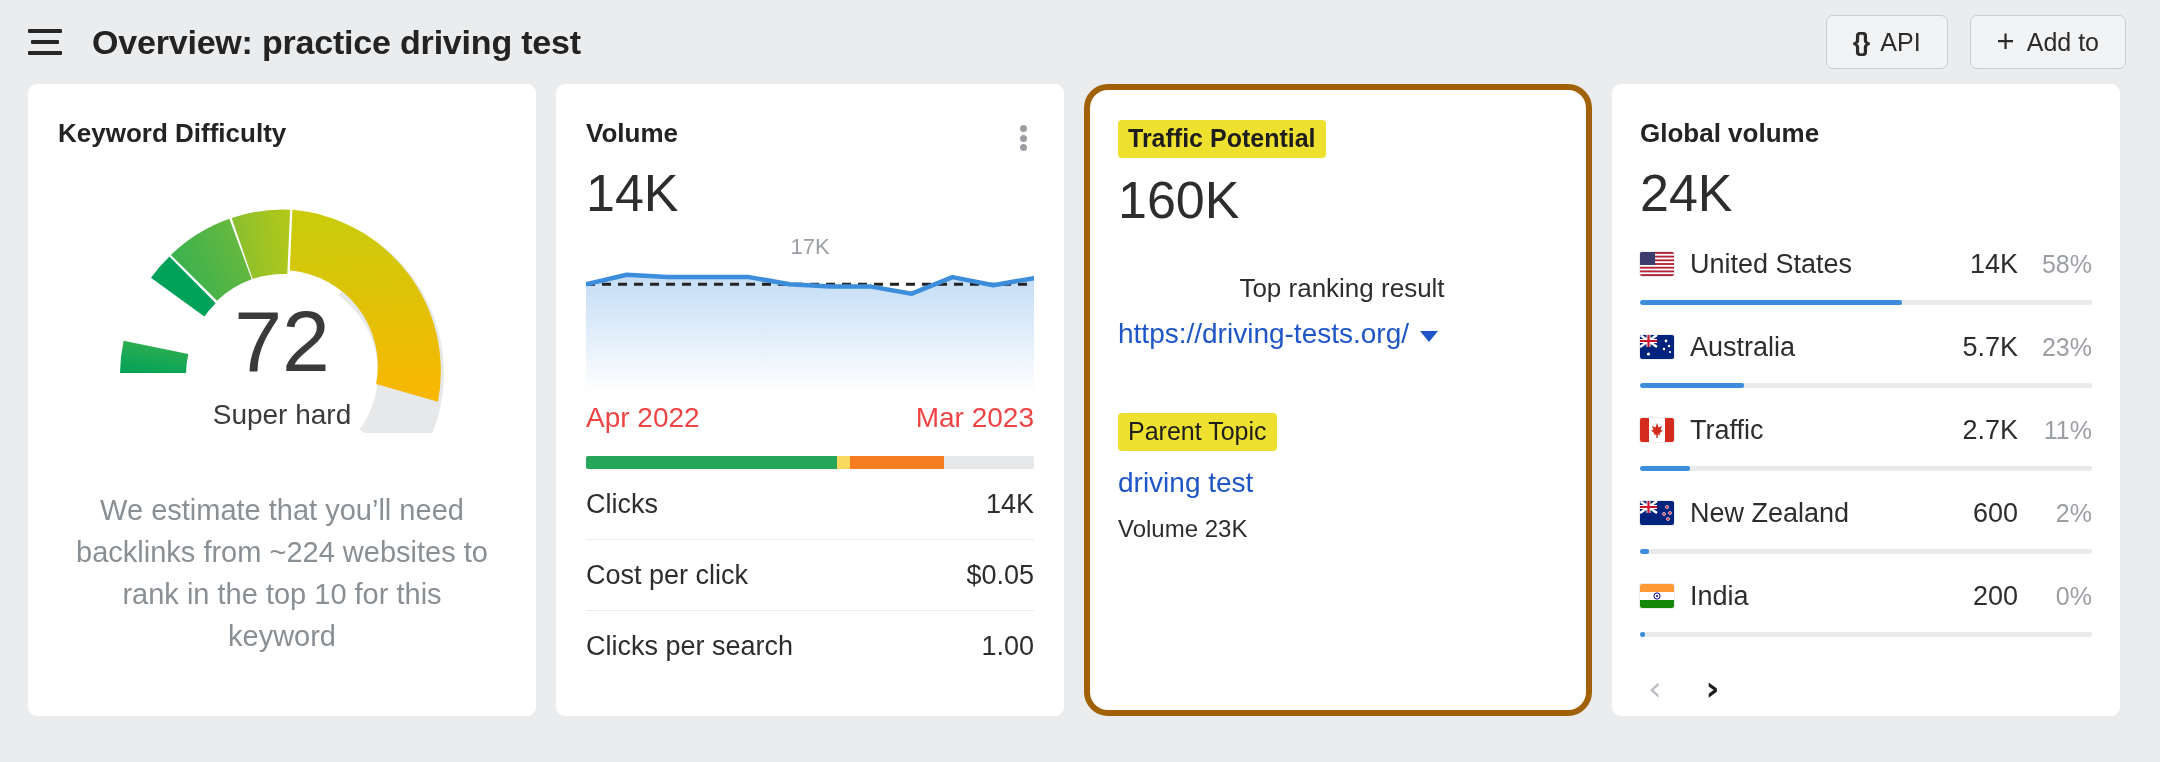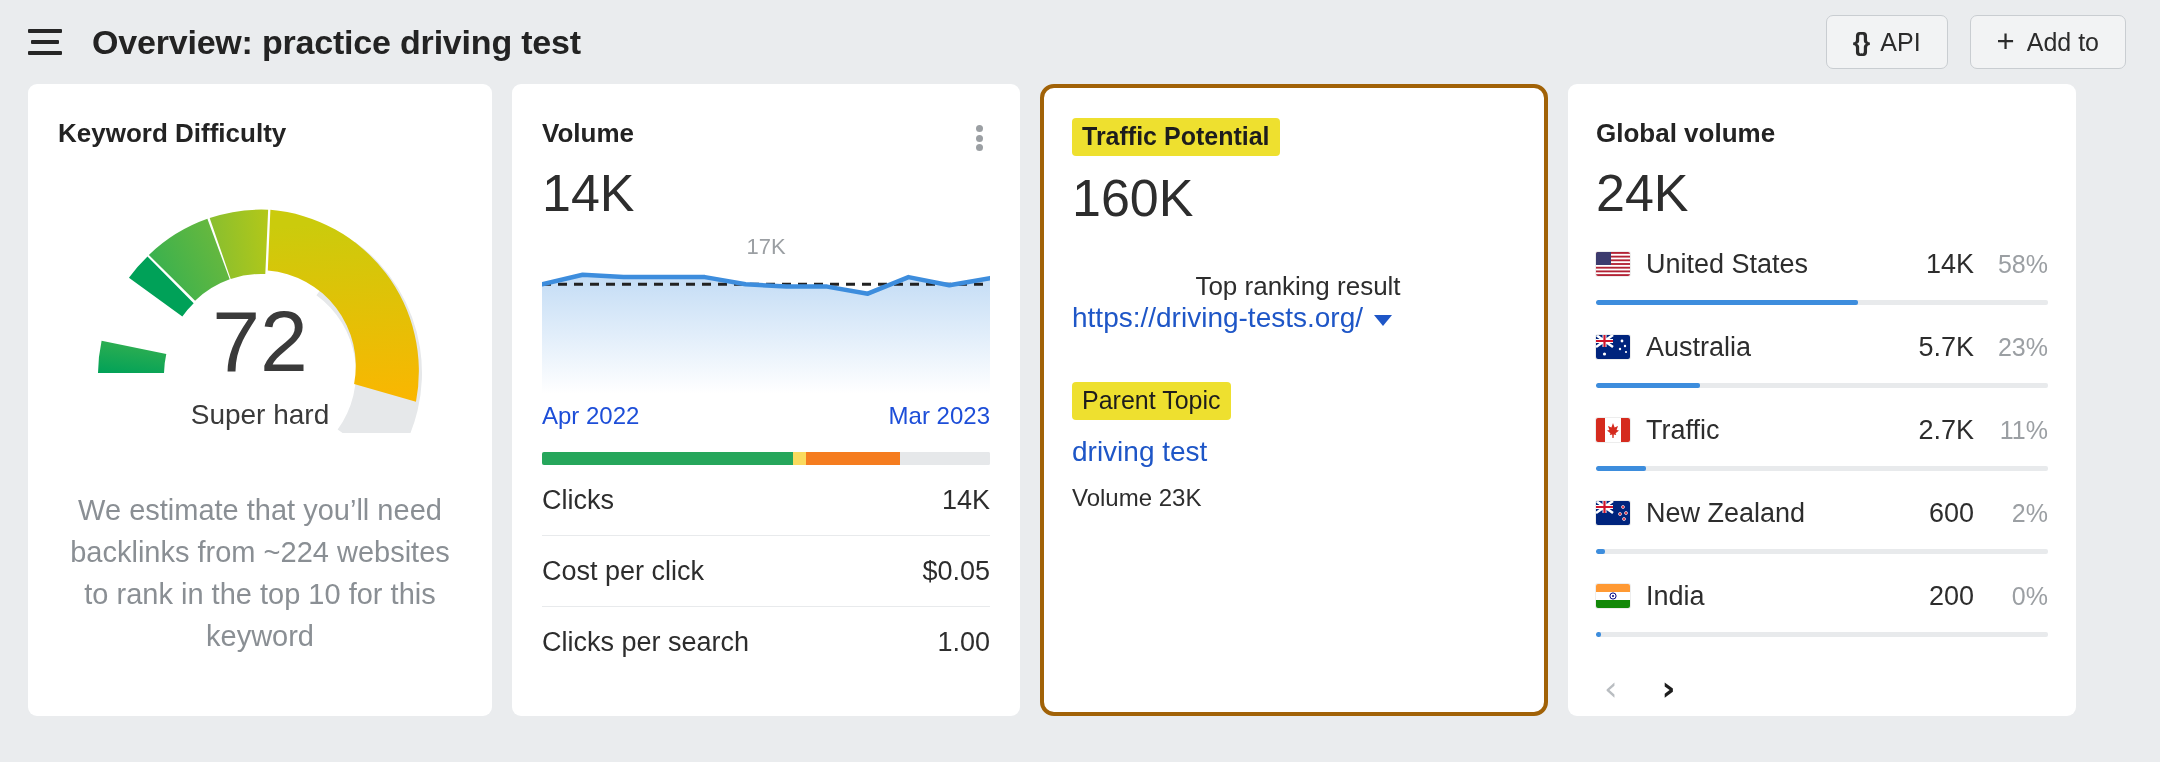--- a/index.html
+++ b/index.html
@@ -60,21 +60,21 @@
     background: #ffffff;
     border-radius: 9px;
     position: relative;
   }
   .card-title {
     font-size: 26px; font-weight: bold; color: #232323;
   }
 
   
   .card-kd {
-    width: 464px; height: 632px;
+    width: 508px; height: 632px;
     padding: 34px 30px 0 30px;
   }
   .gauge-wrap {
     position: relative;
     width: 380px; height: 250px;
     margin: 34px auto 0 auto;
   }
   .gauge-wrap svg { display:block; }
   .gauge-center {
     position: absolute; left: 0; right: 0; top: 118px;
@@ -105,57 +105,57 @@
   .big-num {
     font-size: 52px; color: #2d2d2d; margin-top: 16px; line-height: 1.1;
   }
   .chart-top-label {
     text-align: center; font-size: 22px; color: #9b9fa3; margin-top: 12px;
   }
   .spark { position: relative; width: 448px; height: 130px; margin-top: 4px; }
   .spark svg { display:block; }
   .chart-x {
     display:flex; justify-content: space-between;
-    font-size: 24px; color: #1d4ed8;
+    font-size: 28px; color: #ef4444;
     margin-top: 8px;
   }
   .serp-bar {
     display: flex; height: 13px; border-radius: 2px; overflow: hidden;
     margin-top: 22px; background: #e6e8ea;
   }
   .metric-row {
     display: flex; align-items: center; justify-content: space-between;
     height: 71px;
     border-bottom: 1px solid #e8eaec;
     font-size: 27px; color: #2d2d2d;
   }
   .metric-row:last-child { border-bottom: none; }
 
   
   .card-tp {
     width: 508px; height: 632px;
     padding: 30px 20px 0 28px;
-    border: 4px solid #a16207;
-    border-radius: 14px;
+    border: 6px solid #a16207;
+    border-radius: 24px;
   }
   .pill {
     display:inline-block;
     background:#eee02f;
     color:#1d1d1d;
     font-weight: bold;
     font-size: 25px;
     padding: 6px 10px 7px 10px;
     border-radius: 4px;
     line-height: 1;
   }
   .pill.regular { font-weight: normal; }
   .tp-num { font-size: 52px; color: #2d2d2d; margin-top: 14px; line-height:1.1; }
   .tp-sub { font-size: 26px; color: #2d2d2d; margin-top: 44px; text-align: center; }
   .tp-link {
-    font-size: 28px; color: #1e56c7; 
+    font-size: 28px; color: #1e56c7; margin-top: 14px;
     display: flex; align-items: center; gap: 11px; cursor: pointer;
   }
   .caret-down {
     width: 0; height: 0;
     border-left: 9px solid transparent;
     border-right: 9px solid transparent;
     border-top: 11px solid #1e56c7;
     margin-top: 5px;
   }
   .pt-link { font-size: 28px; color: #1e56c7; margin-top: 16px; cursor: pointer; }
@@ -327,21 +327,21 @@
   </div>
 
   <div class="card card-tp">
     <div class="pill">Traffic Potential</div>
     <div class="tp-num">160K</div>
     <div class="tp-sub">Top ranking result</div>
     <div class="tp-link">
       <span>https://driving-tests.org/</span>
       <span class="caret-down"></span>
     </div>
-    <div style="margin-top:48px;">
+    <div style="margin-top:63px;">
       <span class="pill regular">Parent Topic</span>
     </div>
     <div class="pt-link">driving test</div>
     <div class="pt-vol">Volume 23K</div>
   </div>
 
   <div class="card card-gv">
     <div class="card-title">Global volume</div>
     <div class="big-num">24K</div>
     <div id="countryList">

